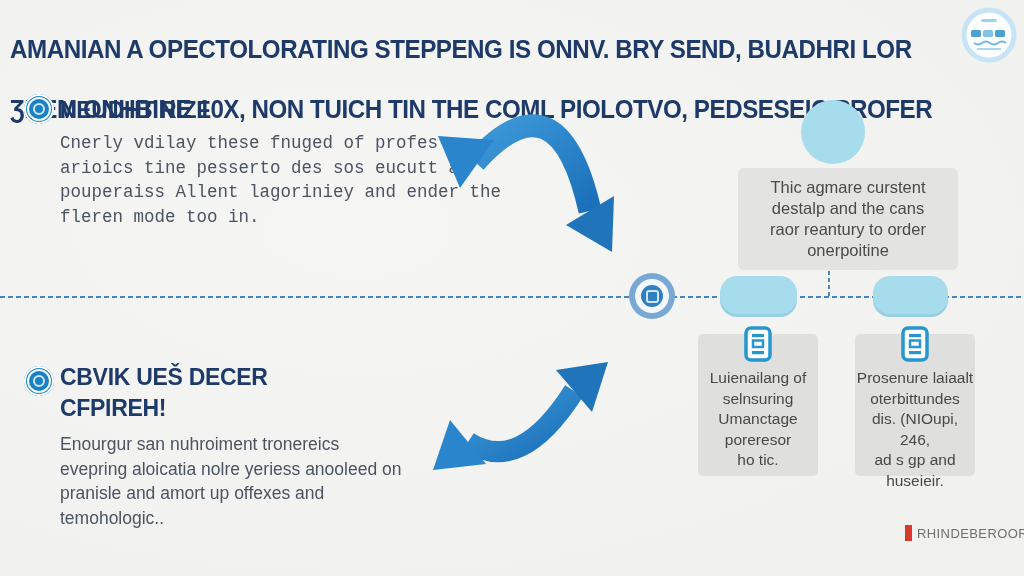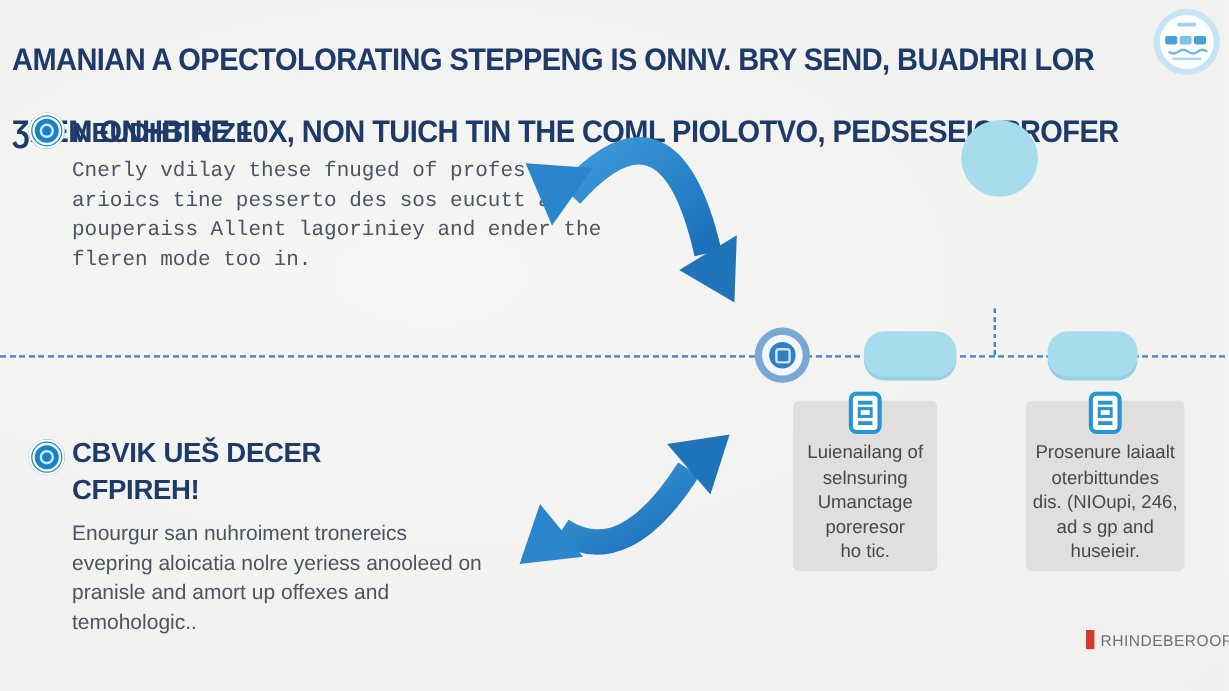--- a/index.html
+++ b/index.html
@@ -43,22 +43,22 @@
   .pill{background:#a7dced;border-radius:17px;box-shadow:inset 0 -3px 0 rgba(120,180,205,.35);}
   .pill1{left:720px;top:276px;width:77px;height:41px;}
   .pill2{left:873px;top:276px;width:75px;height:41px;}
   .blue-circle{left:801px;top:100px;width:64px;height:64px;border-radius:50%;background:#a7dced;}
   
   .note-box{left:738px;top:168px;width:220px;min-height:70px;background:#e3e3e2;border-radius:6px;
     padding:9px 4px;box-sizing:border-box;color:#4a4a4a;font-size:16.5px;line-height:21px;
     text-align:center;white-space:pre-line;}
   .card{background:#dfdfde;border-radius:5px;width:120px;height:142px;
     color:#484848;font-size:15.5px;line-height:20.5px;text-align:center;white-space:normal;}
-  .card1{left:661px;top:334px;}
-  .card2{left:855px;top:334px;padding-left:12px;}
+  .card1{left:698px;top:334px;}
+  .card2{left:855px;top:334px;}
   .card-text{position:absolute;left:0;right:0;top:34px;white-space:pre-line;}
   .card-icon{position:absolute;left:50%;top:-8px;transform:translateX(-50%);}
   
   .brand{left:905px;top:525px;display:flex;align-items:center;gap:5px;}
   .brand-bar{width:7px;height:16px;background:#d63a2d;}
   .brand-text{font-size:13px;color:#6f6f6f;letter-spacing:0.4px;}
   .arrows{left:0;top:0;pointer-events:none;}
 </style>
 </head>
 <body>
@@ -134,20 +134,24 @@
       <div class="node-in">
         <div class="node-glyph"></div>
       </div>
     </div>
   </div>
 
   <div class="abs pill pill1"></div>
   <div class="abs pill pill2"></div>
   <div class="abs blue-circle"></div>
 
+  <div class="abs note-box">Thic agmare curstent
+destalp and the cans
+raor reantury to order
+onerpoitine</div>
 
   <div class="abs card card1">
     <span class="card-icon">
       <svg width="28" height="36" viewBox="0 0 28 36">
         <rect x="2" y="2" width="24" height="32" rx="5" fill="#fdfefe" stroke="#2596cf" stroke-width="3.5"></rect>
         <rect x="8" y="8" width="12" height="3.2" fill="#2596cf"></rect>
         <rect x="9" y="14.5" width="10" height="6.5" fill="none" stroke="#2596cf" stroke-width="2.5"></rect>
         <rect x="8" y="25" width="12" height="3.2" fill="#2596cf"></rect>
       </svg>
     </span>

